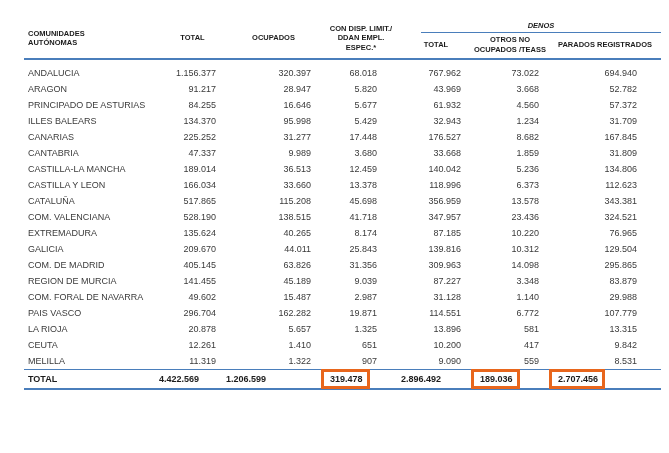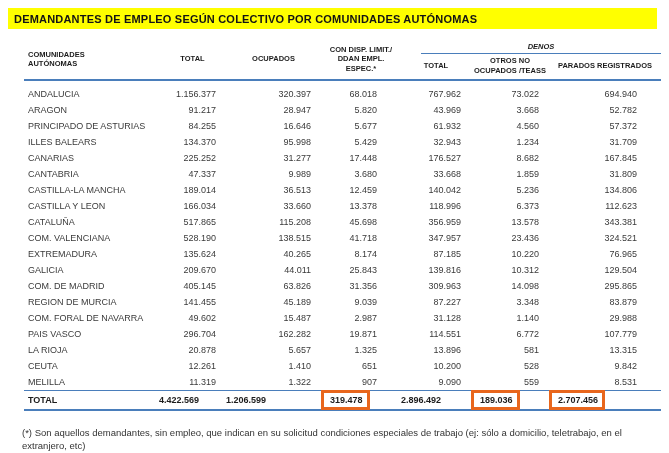--- a/index.html
+++ b/index.html
@@ -103,21 +103,20 @@
     font-size: 9.5px;
     line-height: 1.4;
     color: #333;
   }
 </style>
 </head>
 <body>
 
 <div class="page">
 
-  <div class="title-bar">DEMANDANTES DE EMPLEO SEGÚN COLECTIVO POR COMUNIDADES AUTÓNOMAS</div>
 
   <table class="stats">
     <colgroup>
       <col class="c-region">
         <col class="c-total">
         <col class="c-ocup">
         <col class="c-disp">
       <col class="c-dtotal">
         <col class="c-otros">
         <col class="c-parad">
@@ -296,21 +295,21 @@
           <td class="num">13.896</td>
           <td class="num">581</td>
           <td class="num">13.315</td>
         </tr>
         <tr>
           <td class="region">CEUTA</td>
           <td class="num">12.261</td>
           <td class="num">1.410</td>
           <td class="num">651</td>
           <td class="num">10.200</td>
-          <td class="num">528</td>
+          <td class="num">417</td>
           <td class="num">9.842</td>
         </tr>
         <tr>
           <td class="region">MELILLA</td>
           <td class="num">11.319</td>
           <td class="num">1.322</td>
           <td class="num">907</td>
           <td class="num">9.090</td>
           <td class="num">559</td>
           <td class="num">8.531</td>
@@ -322,15 +321,14 @@
       <td class="num">4.422.569</td>
           <td class="num">1.206.599</td>
           <td class="num"><span class="hl">319.478</span></td>
           <td class="num">2.896.492</td>
           <td class="num"><span class="hl">189.036</span></td>
           <td class="num"><span class="hl">2.707.456</span></td>
         </tr>
     </tfoot>
   </table>
 
-  <div class="footnote">(*) Son aquellos demandantes, sin empleo, que indican en su solicitud condiciones especiales de trabajo (ej: sólo a domicilio, teletrabajo, en el extranjero, etc)</div>
 
 </div>
 
 </body></html>

